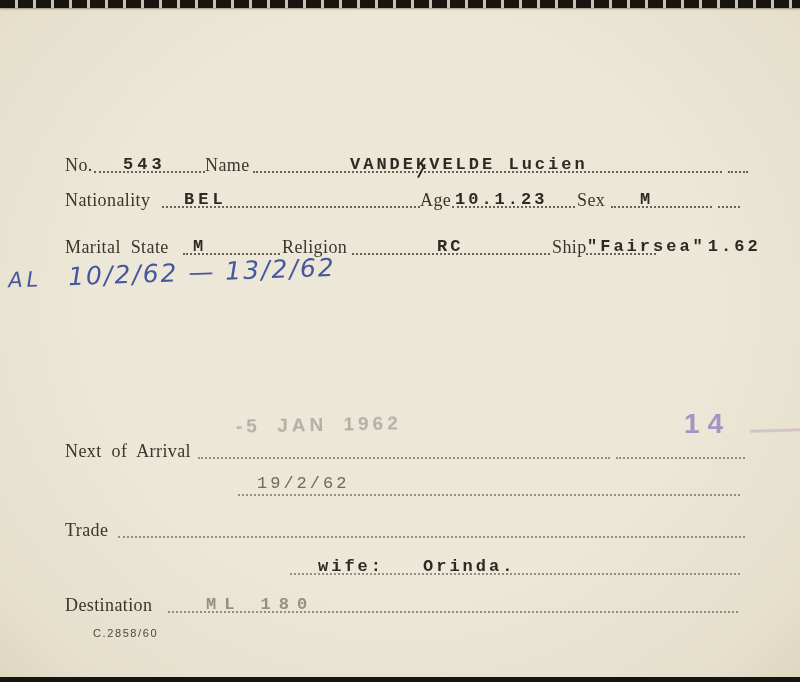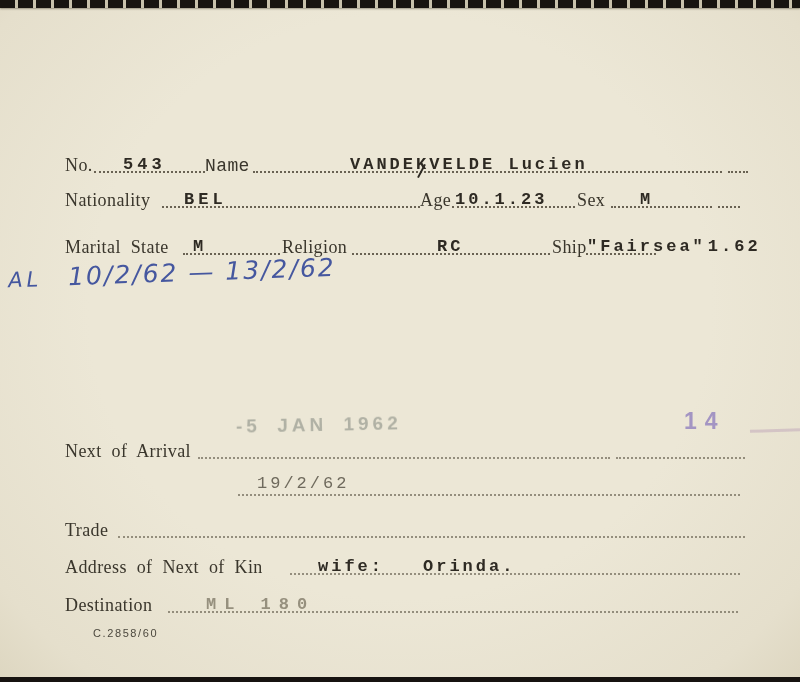--- a/index.html
+++ b/index.html
@@ -44,21 +44,21 @@
   .hand .hw-prefix{font-size:21px;letter-spacing:4px;margin-right:26px;}
   .hand .hw-dates{font-size:25px;letter-spacing:2px;}
   .stamp{
     position:absolute;left:236px;top:414px;
     font-family:"Liberation Sans",sans-serif;font-weight:700;font-size:19px;
     color:rgba(128,133,124,.55);letter-spacing:4px;word-spacing:7px;
     transform:rotate(-1.2deg);filter:blur(.3px);white-space:nowrap;
   }
   .stamp14{
     position:absolute;left:684px;top:408px;
-    font-family:"Liberation Sans",sans-serif;font-weight:700;font-size:23px;
+    font-family:"Liberation Sans",sans-serif;font-weight:700;font-size:28px;
     color:rgba(150,134,192,.85);letter-spacing:8px;filter:blur(.2px);
   }
   .pinkline{
     position:absolute;left:750px;top:429px;width:50px;height:3px;
     background:rgba(186,158,182,.45);transform:rotate(-2deg);
   }
   .formcode{
     position:absolute;left:93px;top:627px;
     font-family:"Liberation Sans",sans-serif;font-size:11px;
     letter-spacing:1.6px;color:#4c483e;
@@ -67,21 +67,21 @@
 </head>
 <body>
 
 <div class="edge-top"></div>
 <div class="edge-bottom"></div>
 
 <div class="row" style="top:124px;margin-top:24px;">
   <span class="lbl" style="left:65px;">No.</span>
   <span class="dl" style="left:94px;width:111px;"></span>
   <span class="val w4" style="left:123px;">543</span>
-  <span class="lbl" style="left:205px;font-family:Liberation Mono, monospace;">Name</span>
+  <span class="lbl" style="left:205px;">Name</span>
   <span class="dl" style="left:253px;width:469px;"></span>
   <span class="dl" style="left:728px;width:20px;"></span>
   <span class="val" style="left:350px;"><span>VANDE</span><span class="ov"><span>K</span><span class="ovslash"></span></span><span>VELDE Lucien</span></span>
 </div>
 
 <div class="row" style="top:183px;padding-left:25px;">
   <span class="lbl" style="left:65px;">Nationality</span>
   <span class="dl" style="left:162px;width:258px;"></span>
   <span class="val w4" style="left:184px;">BEL</span>
   <span class="lbl" style="left:420px;">Age</span>
@@ -123,21 +123,20 @@
   <span class="dl lt" style="left:238px;width:502px;"></span>
   <span class="val faded2" style="left:257px;">19/2/62</span>
 </div>
 
 <div class="row" style="top:513px;">
   <span class="lbl" style="left:65px;">Trade</span>
   <span class="dl lt" style="left:118px;width:627px;"></span>
 </div>
 
 <div class="row" style="top:550px;">
-  <span class="lbl" style="left:65px;">Address of Next of Kin</span>
   <span class="dl lt" style="left:290px;width:450px;"></span>
   <span class="val" style="left:318px;">wife:</span>
   <span class="val" style="left:423px;">Orinda.</span>
 </div>
 
 <div class="row" style="top:588px;">
   <span class="lbl" style="left:65px;">Destination</span>
   <span class="dl lt" style="left:168px;width:570px;"></span>
   <span class="val faded" style="left:182px;">ML 180</span>
 </div>

